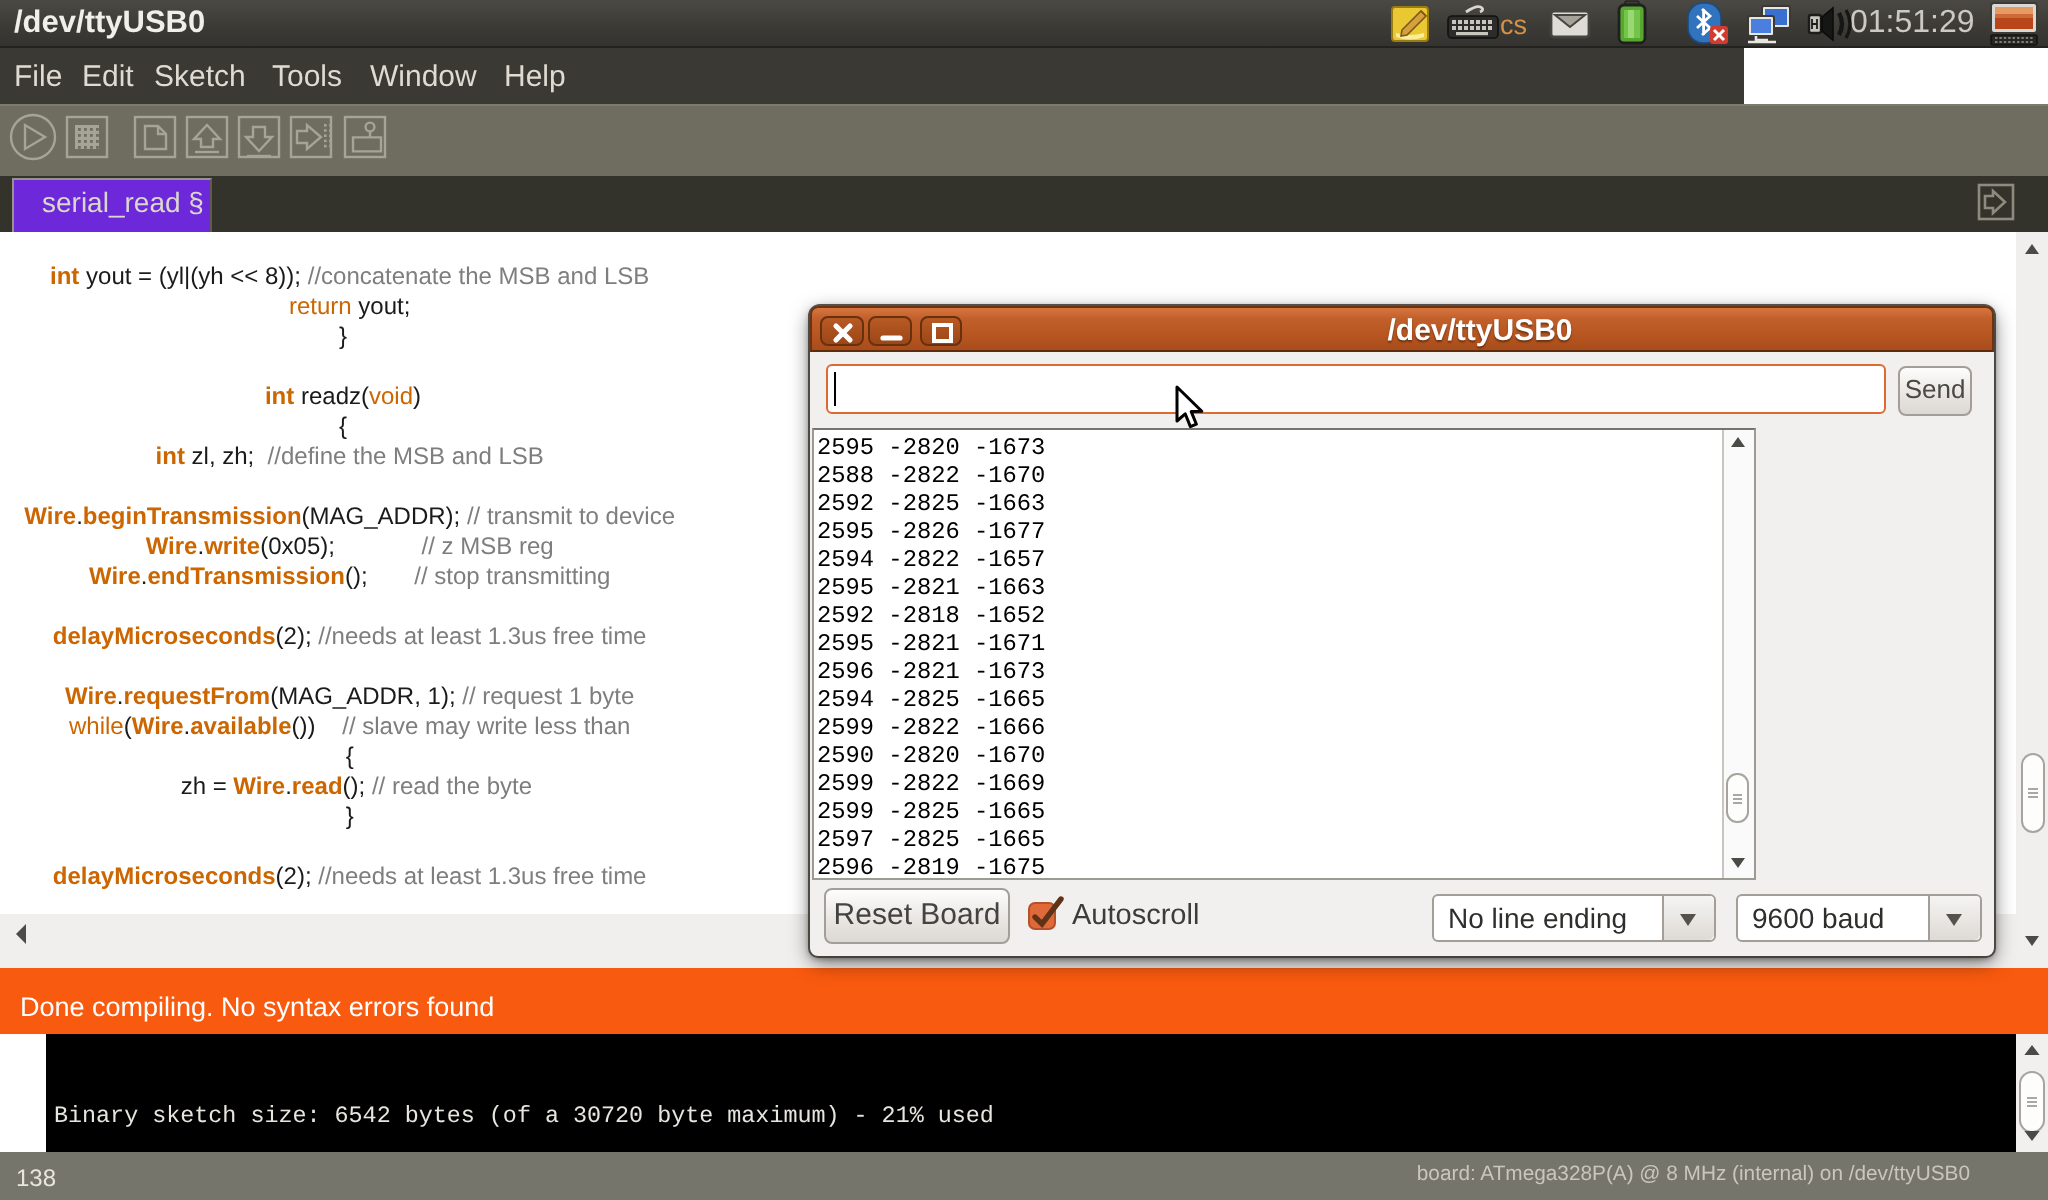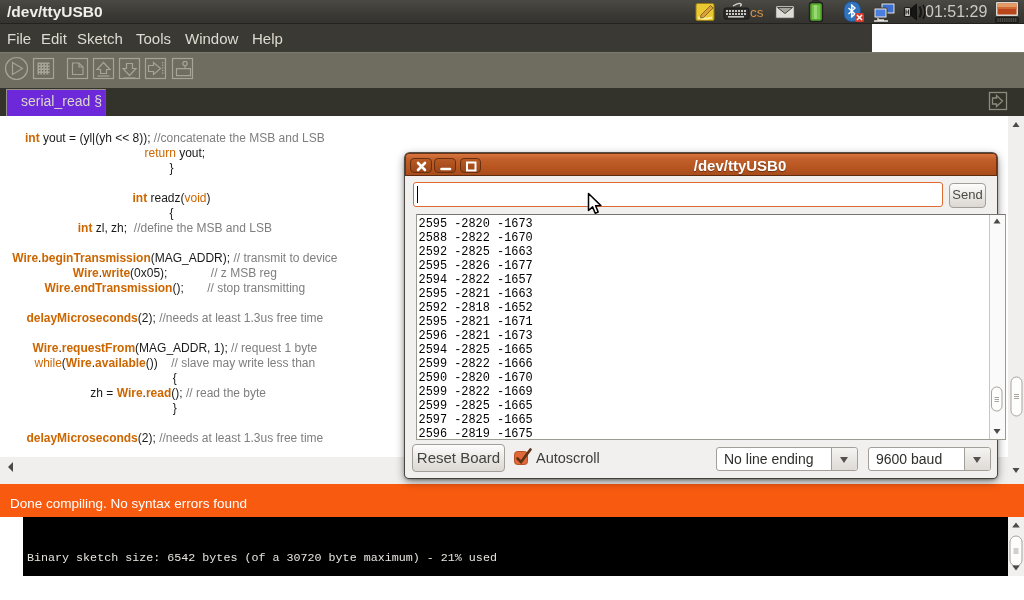--- a/index.html
+++ b/index.html
@@ -63,21 +63,21 @@
     color:#fff;text-align:center;}
   .wtitle{position:absolute;left:76px;top:2.5px;width:516px;text-align:center;font-size:15px;font-weight:bold;color:#fff;text-shadow:0 1px 1px rgba(0,0,0,0.4);}
 
   .sinput{position:absolute;left:8px;top:29px;width:530px;height:25px;background:#fff;
     border:1.5px solid #dd6a30;border-radius:3px;box-sizing:border-box;}
   .caret{position:absolute;left:12px;top:33px;width:1px;height:17px;background:#000;}
   .sendbtn{position:absolute;left:544px;top:30px;width:37px;height:25px;
     background:linear-gradient(#fdfdfc,#e8e5e1 60%,#dcd8d3);border:1px solid #a39e98;border-radius:4px;box-sizing:border-box;
     font-size:13px;color:#4a4a45;text-align:center;line-height:22px;}
 
-  .dataarea{position:absolute;left:11px;top:61px;width:590px;height:226px;background:#fff;
+  .dataarea{position:absolute;left:1px;top:61px;width:472px;height:226px;background:#fff;
     border:1px solid #9c9a93;border-top:1px solid #76746e;box-sizing:border-box;}
   pre.sdata{position:absolute;left:1.5px;top:2px;margin:0;font-family:"Liberation Mono",monospace;
     font-size:11.9px;line-height:14px;color:#000;}
   .sscroll{position:absolute;right:0px;top:0;width:15px;height:224px;background:#fbfafa;border-left:1px solid #c9c6c2;}
 
   .resetbtn{position:absolute;left:7px;top:291px;width:93px;height:28px;
     background:linear-gradient(#fdfdfc,#e8e5e1 60%,#dcd8d3);border:1px solid #a39e98;border-radius:4px;box-sizing:border-box;
     font-size:15px;color:#434340;text-align:center;line-height:25px;}
   .chk{position:absolute;left:109px;top:298px;width:14px;height:14px;background:#e0693a;border:1px solid #b5502a;border-radius:3.5px;box-sizing:border-box;}
   .autoscroll{position:absolute;left:131px;top:297px;font-size:14.5px;color:#3c3c3a;}
@@ -218,20 +218,24 @@
     </div>
   <div style="position:absolute;left:1008px;top:517px;width:16px;height:59px;background:#f1f0ee;">
     <svg width="16" height="59" style="position:absolute;left:0;top:0;">
       <path d="M8 5.5 L11.8 10.5 H4.2 Z" fill="#4a4a46"></path>
       <rect x="2" y="19" width="12" height="30" rx="6" fill="#fdfdfc" stroke="#a7a39d" stroke-width="1"></rect>
       <path d="M5.5 32 h5 M5.5 34 h5 M5.5 36 h5" stroke="#908c86" stroke-width="0.8"></path>
       <path d="M8 53.5 L11.8 48.5 H4.2 Z" fill="#4a4a46"></path>
     </svg>
   </div>
 
+  <div class="sbar">
+    <span class="ln">138</span>
+    <span class="brd">board: ATmega328P(A) @ 8 MHz (internal) on /dev/ttyUSB0</span>
+  </div>
 
   <div class="topbar">
     <span class="toptitle">/dev/ttyUSB0</span>
     <span class="time">01:51:29</span>
     <svg width="335" height="24" style="position:absolute;left:689px;top:0;">
 
       <rect x="7" y="3.5" width="18" height="17" rx="1.5" fill="#e9c833" stroke="#9a7d12" stroke-width="1"></rect>
       <path d="M9 18.5 q7 2.5 14 0 v-2 q-7 2 -14 0 z" fill="#f7ee9b" stroke="none"></path>
       <path d="M12 15 L21.5 5.5 L24 8 L14.5 17.5 L11.5 18 Z" fill="#d8a03c" stroke="#7a5a1a" stroke-width="0.8"></path>
       <path d="M21.5 5.5 L24 8" stroke="#7a5a1a" stroke-width="0.8"></path>

